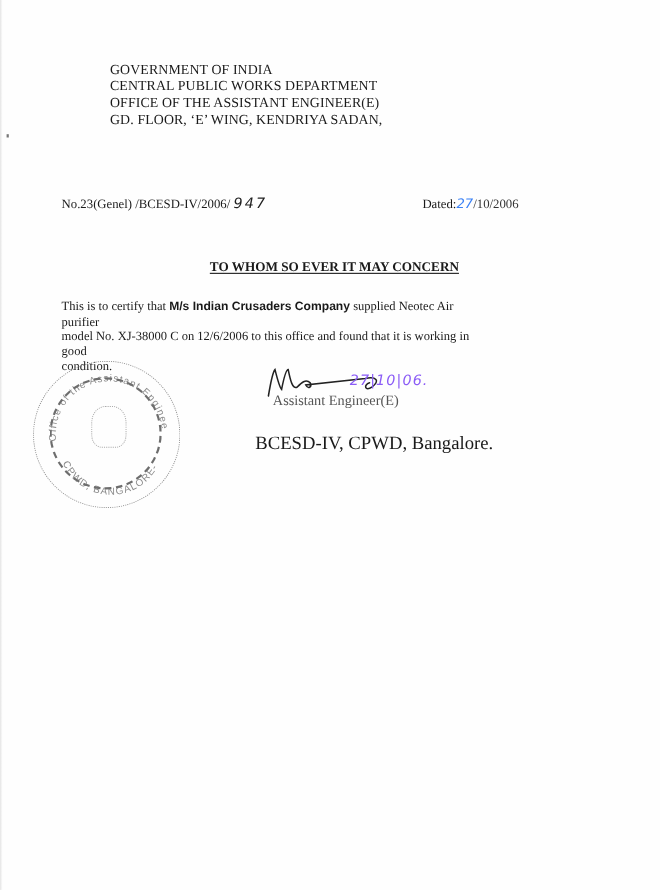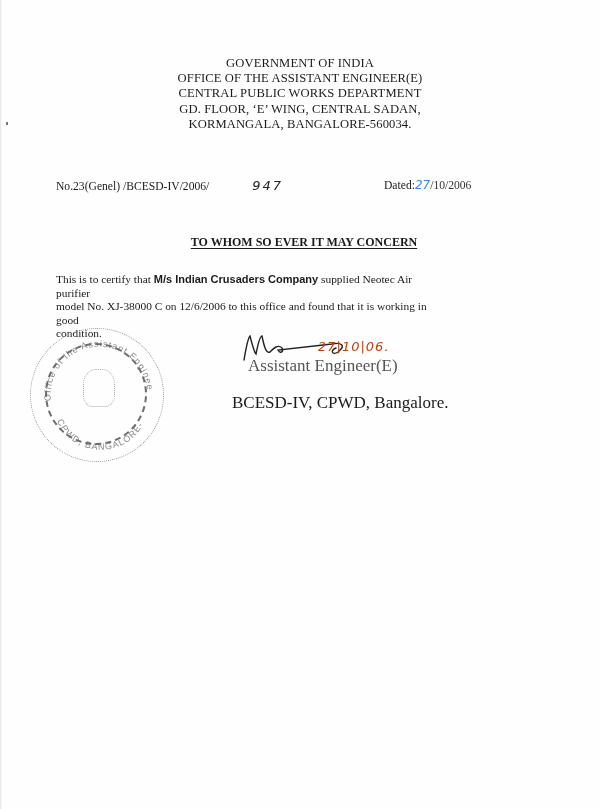--- a/index.html
+++ b/index.html
@@ -31,40 +31,39 @@
       position: absolute;
       left: 6px; top: 122px;
       width: 2px; height: 3px;
       background: #777;
     }
     .header {
       position: absolute;
       left: 100px;
       top: 56px;
       width: 400px;
-      text-align: center;
+      text-align: left;
       font-size: 12.6px;
       line-height: 15.2px;
       letter-spacing: 0.1px;
     }
     .header div { white-space: nowrap; }
     .ref-line {
       position: absolute;
       left: 56px;
       top: 178px;
       font-size: 11.6px;
       white-space: nowrap;
     }
     .hand {
       font-family: "DejaVu Sans", sans-serif;
       font-style: italic;
       font-size: 13px;
       letter-spacing: 2px;
       color: #222;
-      margin-left: 40px;
     }
     .date-line {
       position: absolute;
       left: 384px;
       top: 178px;
       font-size: 11.6px;
       white-space: nowrap;
     }
     .date-hand {
       font-family: "DejaVu Sans", sans-serif;
@@ -134,56 +133,55 @@
       position: absolute;
       left: 232px;
       top: 330px;
       width: 160px;
       height: 40px;
     }
     .signer-title {
       position: absolute;
       left: 248px;
       top: 356px;
-      font-size: 17px;
+      font-size: 13px;
       color: #555;
       white-space: nowrap;
     }
     .sign-date {
       position: absolute;
       left: 318px;
       top: 339px;
       font-family: "DejaVu Sans", sans-serif;
       font-style: italic;
       font-size: 13px;
-      color: #c2410c;
+      color: #8b5cf6;
       white-space: nowrap;
       letter-spacing: 1px;
     }
     .signer-office {
       position: absolute;
       left: 232px;
       top: 393px;
       font-size: 17px;
       white-space: nowrap;
     }
   </style>
 </head>
 <body>
 
 <div class="page">
   <div class="left-edge"></div>
   <div class="speck"></div>
 
   <div class="header">
     <div>GOVERNMENT OF INDIA</div>
+    <div>CENTRAL  PUBLIC WORKS DEPARTMENT</div>
     <div>OFFICE OF THE ASSISTANT ENGINEER(E)</div>
-    <div>CENTRAL  PUBLIC WORKS DEPARTMENT</div>
-    <div>GD. FLOOR, ‘E’ WING, CENTRAL SADAN,</div>
-    <div>KORMANGALA, BANGALORE-560034.</div>
+    <div>GD. FLOOR, ‘E’ WING, KENDRIYA SADAN,</div>
   </div>
 
   <div class="ref-line">
     <span>No.23(Genel) /BCESD-IV/2006/ </span><span class="hand">947</span>
   </div>
 
   <div class="date-line">
     <span>Dated:</span><span class="date-hand">27</span><span class="date-rest">/10/2006</span>
   </div>
 

